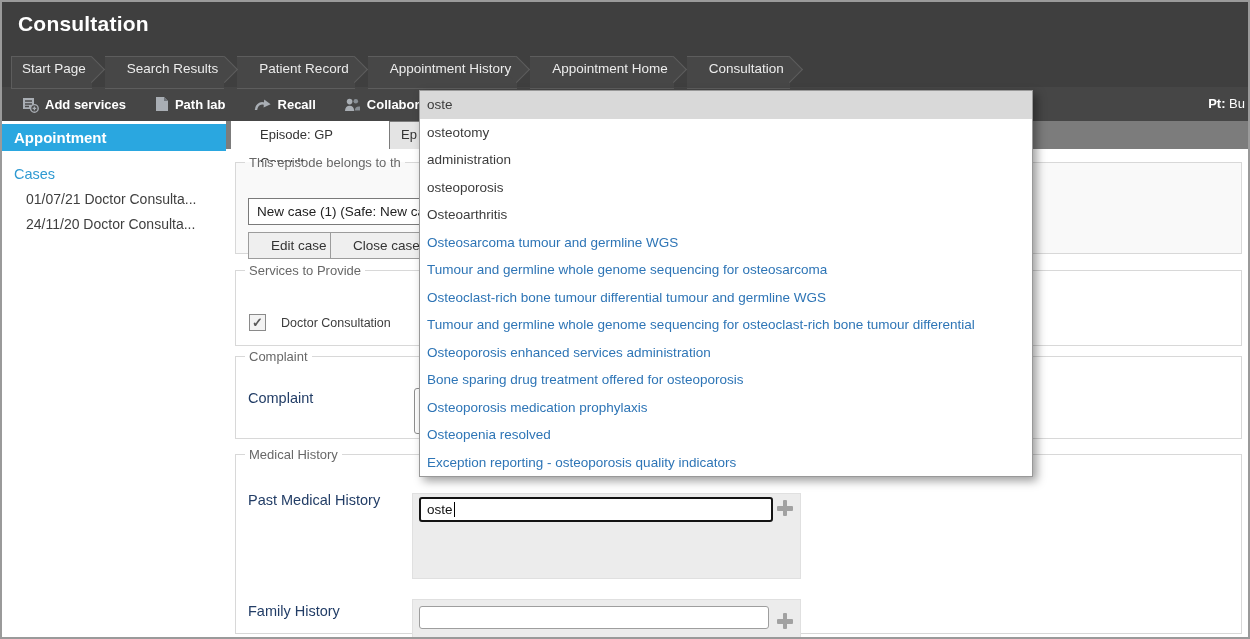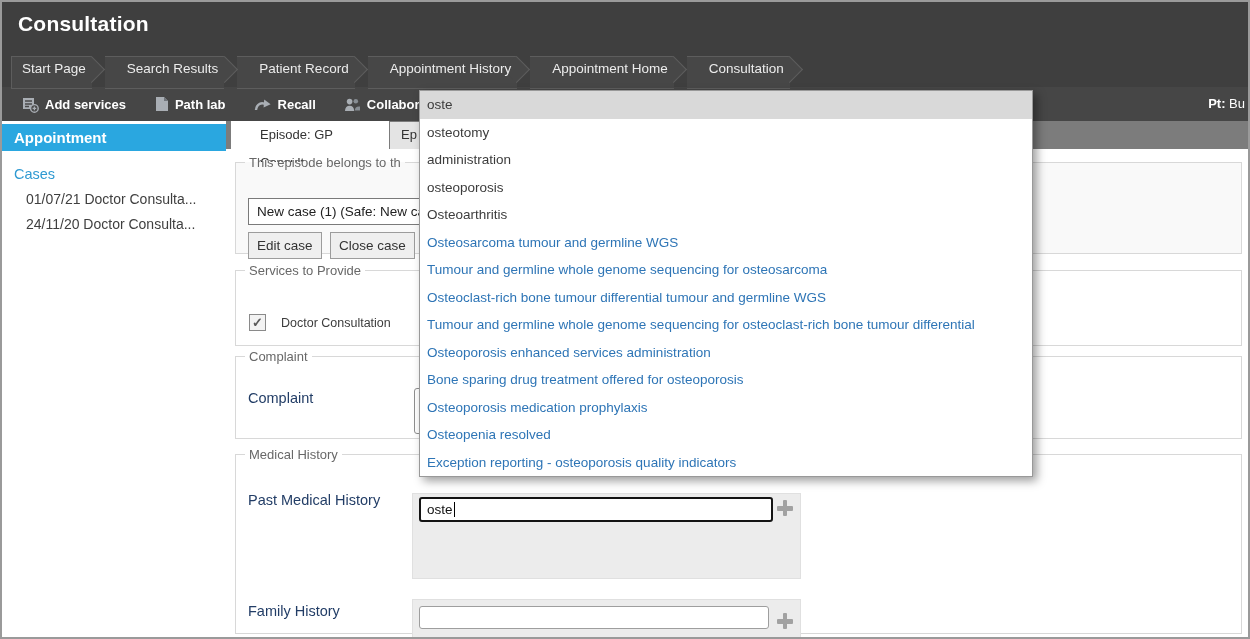--- a/index.html
+++ b/index.html
@@ -46,21 +46,21 @@
   fieldset{ position:absolute; border:1px solid #d8d8d8; background:#fff; }
   fieldset legend{ margin-left:9px; padding:0 4px; font-size:13px; color:#686868; }
   #fs-episode{ left:233px; top:153px; width:1007px; height:99px; background:#f9f9f9; }
   #fs-services{ left:233px; top:261px; width:1007px; height:83px; }
   #fs-complaint{ left:233px; top:347px; width:1007px; height:90px; }
   #fs-medical{ left:233px; top:445px; width:1007px; height:187px; }
   .combo{ position:absolute; left:12px; top:28px; width:420px; height:27px; background:#fff;
           border:1px solid #7a7a7a; font-size:13.5px; color:#222; line-height:25px; padding:0 8px;
           white-space:nowrap; overflow:hidden; cursor:pointer; }
   .btn{ position:absolute; top:62px; height:27px; background:#efefef; border:1px solid #9c9c9c;
-        font-family:"Liberation Sans",sans-serif; font-size:13.5px; color:#333; padding:0 8px; cursor:pointer; }
+        font-family:"Liberation Sans",sans-serif; font-size:13.5px; color:#333; padding:0 22px; cursor:pointer; }
   .btn.edit{ left:12px; }
   .btn.close{ left:94px; }
   .svc-row{ position:absolute; left:13px; top:36px; display:flex; align-items:center; gap:15px; }
   .cbx{ width:17px; height:17px; background:#f3f3f3; border:1px solid #8a8a8a;
         display:flex; align-items:center; justify-content:center;
         color:#5a5a5a; font-size:13px; font-weight:700; cursor:pointer; }
   .svc-label{ font-size:12.5px; color:#3c3c3c; }
   .navy-label{ position:absolute; left:12px; font-size:14.5px; color:#223d66; }
   .cmp-area{ position:absolute; left:178px; top:24px; width:388px; height:46px; background:#fff;
              border:1px solid #8f8f8f; border-radius:3px; cursor:text; }

